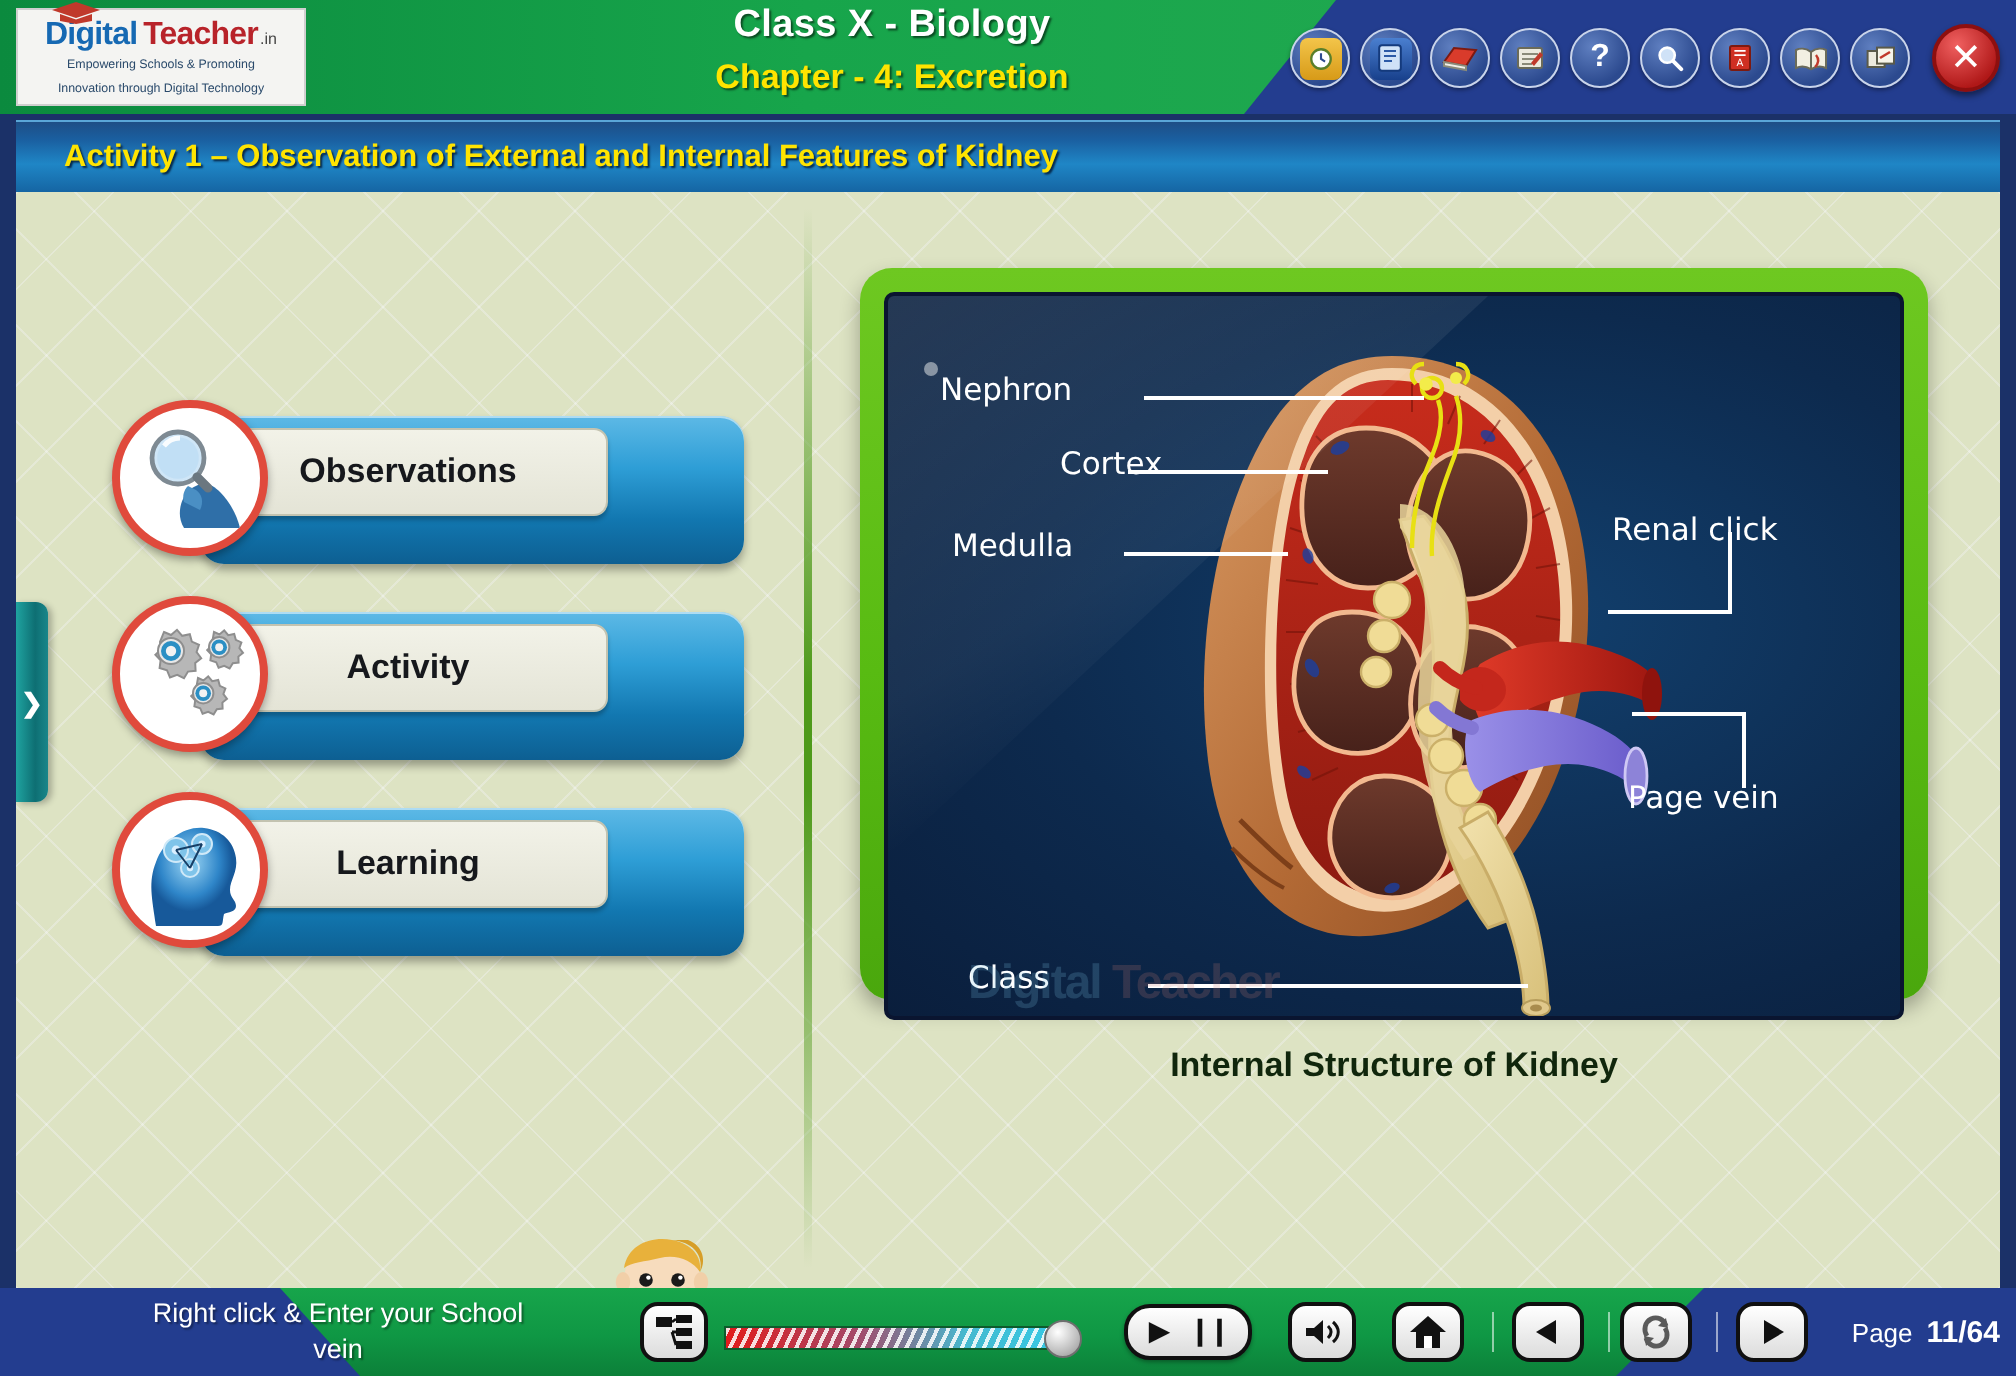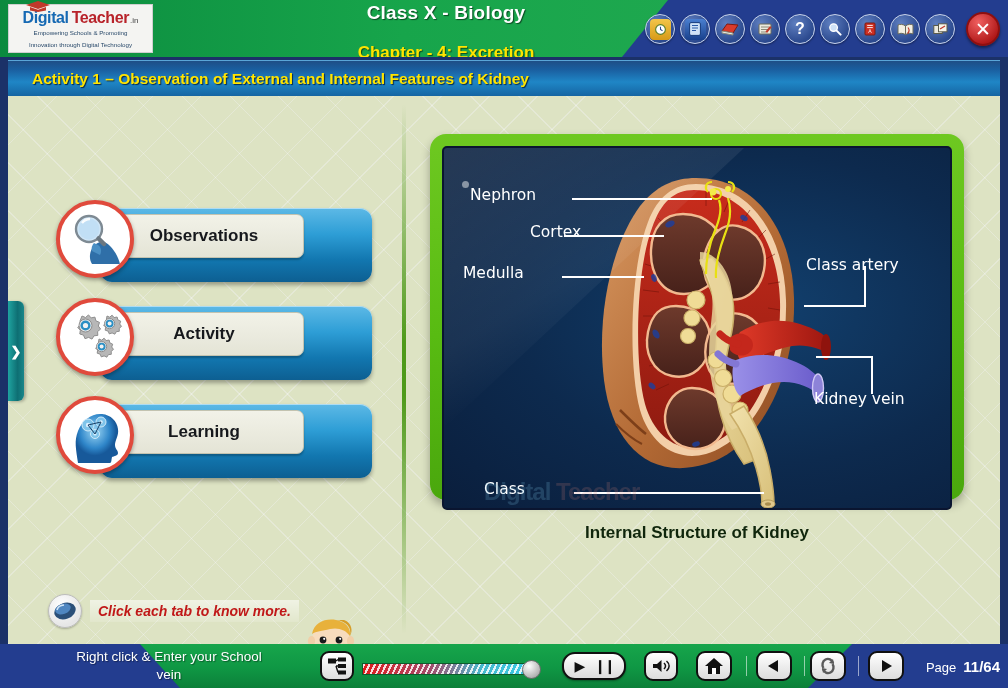--- a/index.html
+++ b/index.html
@@ -40,21 +40,21 @@
   }
   .logo-digital { font-size: 16px; font-weight: bold; color: #1669b3; letter-spacing:-0.4px;}
   .logo-teacher { font-size: 16px; font-weight: bold; color: #b8232a; margin-left:3px; letter-spacing:-0.4px;}
   .logo-in { font-size: 8px; color:#444; margin-left:1px;}
   .logo-tag { font-size: 6.2px; color:#2a4a6b; text-align:center; line-height:1.5; margin-top:2px;}
 
   .title-block {
     position: absolute; left: 256px; top: 2px; width: 380px; text-align:center;
   }
   .title-1 { font-size: 19px; font-weight: bold; color: #ffffff; text-shadow: 1px 1px 1px #0a4b22; letter-spacing:0.2px;}
-  .title-2 { font-size: 17px; font-weight: bold; color: #ffe400; text-shadow: 1px 1px 1px #0a4b22; margin-top:19px;}
+  .title-2 { font-size: 17px; font-weight: bold; color: #ffe400; text-shadow: 1px 1px 1px #0a4b22; margin-top:5px;}
 
   .toolbar { position:absolute; right: 8px; top: 12px; display:flex; align-items:center; gap: 5px; }
   .tb-btn {
     width: 30px; height: 30px; border-radius: 50%;
     background: radial-gradient(circle at 35% 30%, #5f7fc0, #2c4a8f 70%);
     border: 1.6px solid #c9d4ea;
     display:flex; align-items:center; justify-content:center;
     box-shadow: 0 1px 2px rgba(0,0,0,.4);
     cursor: pointer;
   }
@@ -561,44 +561,34 @@
         <div class="leader" style="left:120px; top:87px; width:100px;"></div>
         <div class="leader" style="left:118px; top:128px; width:82px;"></div>
         <div class="leader" style="left:360px; top:157px; width:62px;"></div>
         <div class="leader-v" style="left:420px; top:118px; height:40px;"></div>
         <div class="leader" style="left:372px; top:208px; width:56px;"></div>
         <div class="leader-v" style="left:427px; top:208px; height:38px;"></div>
         <div class="leader" style="left:130px; top:344px; width:190px;"></div>
 
         <div class="kid-label" style="left:26px; top:38px;">Nephron</div>
         <div class="kid-label" style="left:38px; top:75px;margin-left:48px;">Cortex</div>
-        <div class="kid-label" style="left:19px; top:116px;text-align:right;">Medulla</div>
-        <div class="kid-label" style="left:362px; top:108px;">Class artery</div>
-        <div class="kid-label" style="left:370px; top:242px;">Kidney vein</div>
+        <div class="kid-label" style="left:32px; top:116px;text-align:right;">Medulla</div>
+        <div class="kid-label" style="left:362px; top:108px;">Renal click</div>
+        <div class="kid-label" style="left:370px; top:242px;">Page vein</div>
         <div class="kid-label" style="left:40px; top:332px;">Class</div>
 
         <div class="watermark">
           <span>Digital</span>
           <span class="t2">Teacher</span>
         </div>
       </div>
 
       <div class="card-caption">Internal Structure of Kidney</div>
     </div>
 
-    <div class="hint">
-      <div class="hint-mouse">
-        <svg width="24" height="20" viewBox="0 0 24 20">
-          <ellipse cx="12" cy="10" rx="11" ry="8" transform="rotate(-20 12 10)" fill="#2b4f78"></ellipse>
-          <ellipse cx="10" cy="8" rx="8" ry="5" transform="rotate(-20 10 8)" fill="#4f86c0"></ellipse>
-          <path d="M4 9 a8 6 0 0 1 7 -5" stroke="#cfe4f7" stroke-width="1.6" fill="none"></path>
-        </svg>
-      </div>
-      <div class="hint-text">Click each tab to know more.</div>
-    </div>
 
     <svg class="avatar" viewBox="0 0 74 122">
 
       <path d="M23 66 L23 104 L31 104 L33 70 Z" fill="#1f5a6e"></path>
       <path d="M51 66 L51 104 L43 104 L41 70 Z" fill="#1f5a6e"></path>
       <path d="M19 100 c-2 6 0 9 6 9 l10 0 c2 0 3 -2 2 -5 l-2 -5 z" fill="#2f6b84"></path>
       <path d="M55 100 c2 6 0 9 -6 9 l-10 0 c-2 0 -3 -2 -2 -5 l2 -5 z" fill="#2f6b84"></path>
       <ellipse cx="27" cy="111" rx="10" ry="4" fill="#e6e6e6"></ellipse>
       <ellipse cx="47" cy="111" rx="10" ry="4" fill="#e6e6e6"></ellipse>
 

